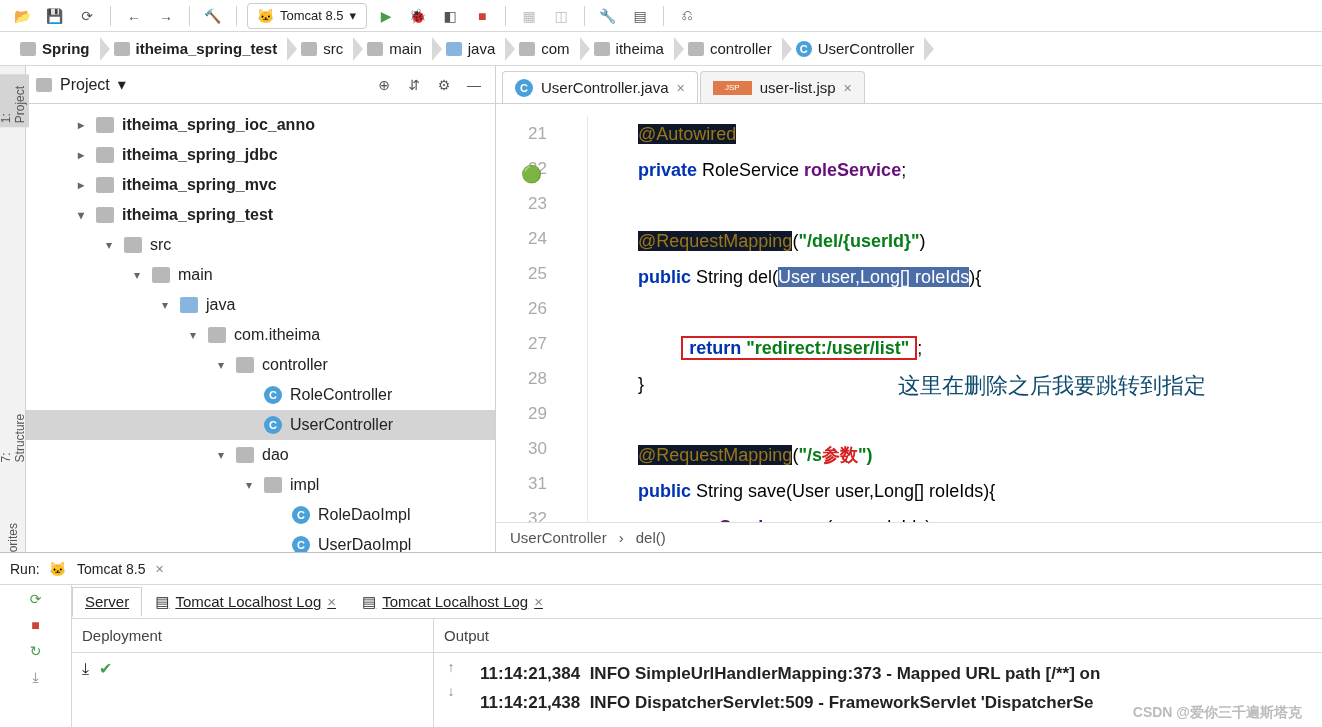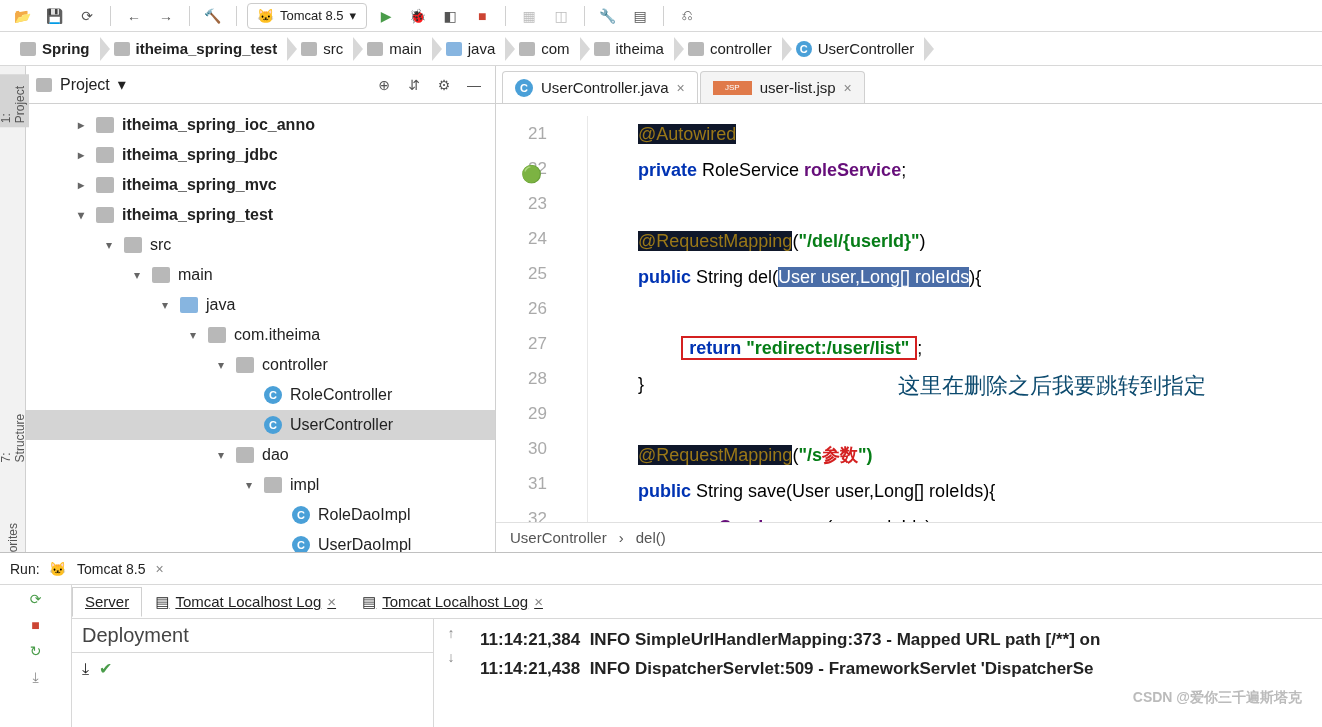--- a/index.html
+++ b/index.html
@@ -62,21 +62,21 @@
 .red-label{color:#d42020;font-weight:bold;}
 .breadcrumb2{height:30px;border-top:1px solid #e0e0e0;display:flex;align-items:center;padding:0 14px;gap:12px;font-size:15px;color:#555;}
 
 
 .run-panel{height:175px;border-top:1px solid #c0c0c0;display:flex;flex-direction:column;}
 .run-header{height:32px;display:flex;align-items:center;padding:0 10px;gap:10px;border-bottom:1px solid #d8d8d8;}
 .run-tabs{height:34px;display:flex;align-items:center;border-bottom:1px solid #d8d8d8;}
 .run-side{width:72px;display:flex;flex-direction:column;align-items:center;gap:10px;padding:6px 0;border-right:1px solid #d8d8d8;}
 .run-body{flex:1;display:flex;}
 .run-left{width:362px;border-right:1px solid #d8d8d8;display:flex;flex-direction:column;}
-.run-col-h{height:34px;display:flex;align-items:center;padding:0 10px;border-bottom:1px solid #d8d8d8;font-size:20px;color:#444;}
+.run-col-h{height:34px;display:flex;align-items:center;padding:0 10px;border-bottom:1px solid #d8d8d8;font-size:15px;color:#444;}
 .run-log{flex:1;font-family:"Consolas",monospace;font-size:17px;padding:6px 12px;line-height:28px;white-space:pre;overflow:hidden;font-weight:bold;}
 .rtab{height:30px;display:flex;align-items:center;gap:6px;padding:0 12px;border:1px solid transparent;font-size:15px;text-decoration:underline;}
 .rtab.active{background:#fff;border:1px solid #d0d0d0;border-bottom-color:#fff;}
 .rtab .close{color:#888;}
 .deploy-row{display:flex;align-items:center;gap:10px;padding:6px 10px;font-size:16px;}
 </style>
 </head>
 <body>
 
 <div class="toolbar">
@@ -334,26 +334,27 @@
       </div>
       <div style="flex:1;display:flex;">
         <div class="run-left">
           <div class="run-col-h">Deployment</div>
           <div class="deploy-row">
             <span>⤓</span>
             <span style="color:#4a9c4a;">✔</span>
           </div>
         </div>
         <div style="flex:1;display:flex;flex-direction:column;">
+          <div class="run-col-h">Output</div>
           <div style="flex:1;display:flex;">
             <div style="width:34px;display:flex;flex-direction:column;align-items:center;gap:8px;padding-top:6px;color:#888;">
               <span>↑</span>
               <span>↓</span>
             </div>
             <div class="run-log"><span>11:14:21,384  INFO SimpleUrlHandlerMapping:373 - Mapped URL path [/**] on</span>
 <span stylejun=""></span><span>11:14:21,438  INFO DispatcherServlet:509 - FrameworkServlet 'DispatcherSe</span>
-<span style="position:absolute;right:20px;bottom:16px;color:#bbb;font-size:14px;">CSDN @爱你三千遍斯塔克</span></div>
+<span style="position:absolute;right:20px;bottom:1px;color:#bbb;font-size:14px;">CSDN @爱你三千遍斯塔克</span></div>
           </div>
         </div>
       </div>
     </div>
   </div>
 </div>
 
 </body></html>

